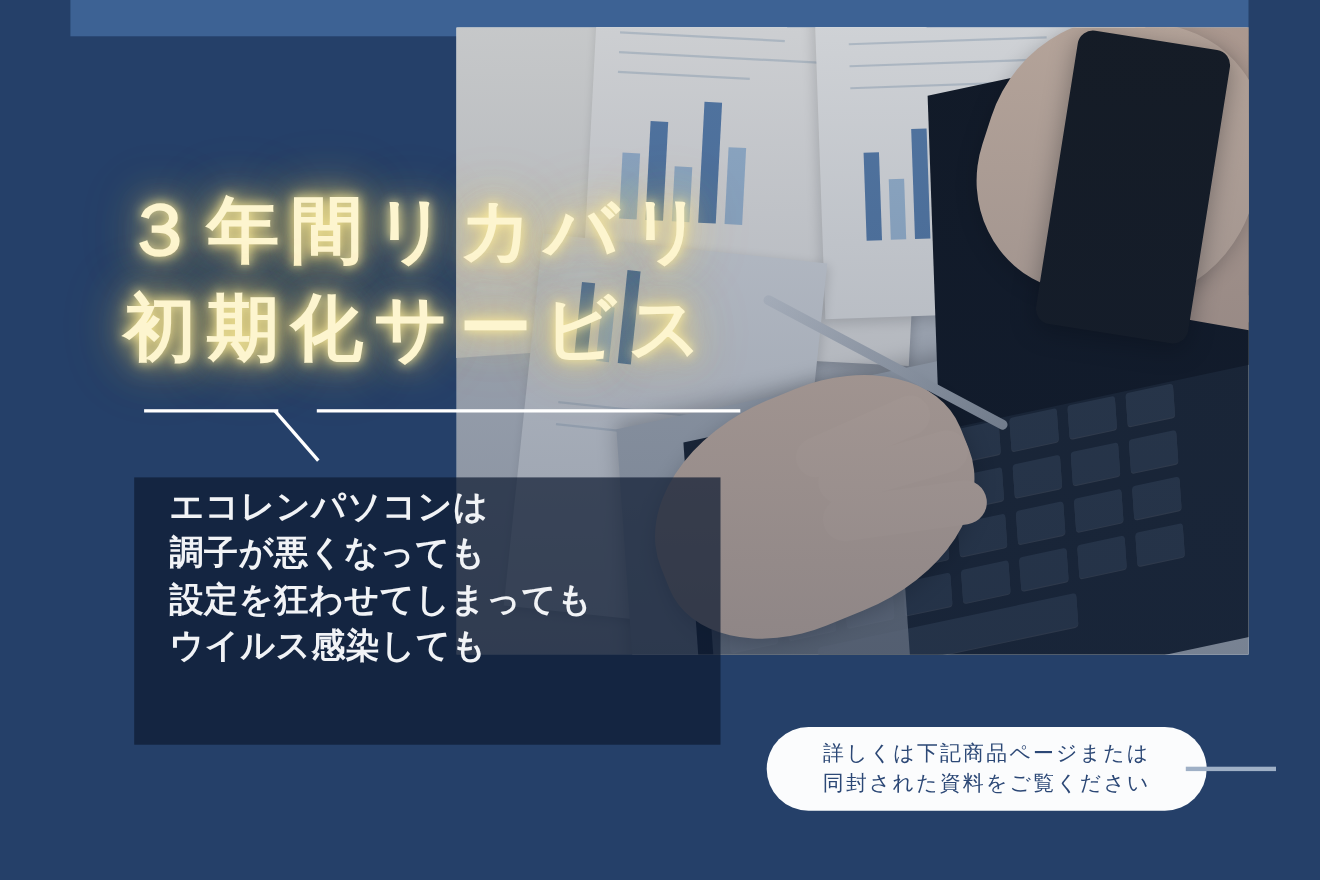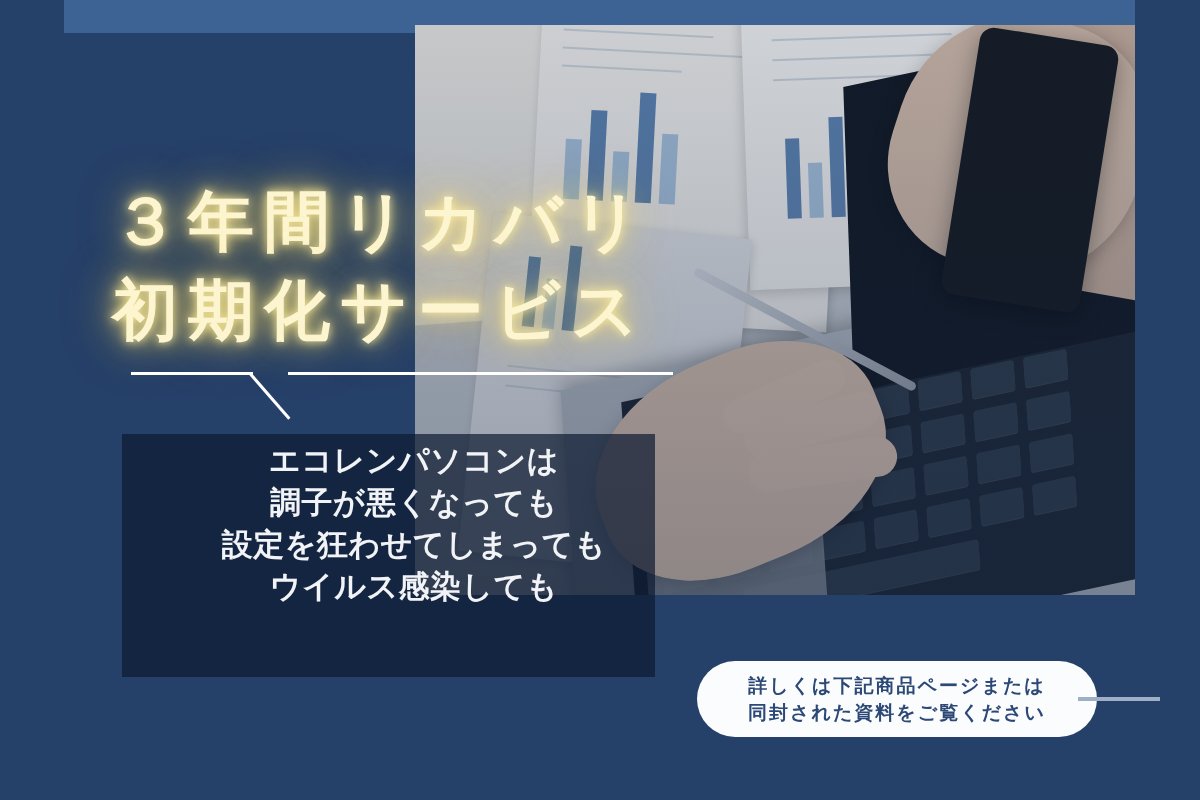--- a/index.html
+++ b/index.html
@@ -127,21 +127,20 @@
     font-size: 66px;
     font-weight: 700;
     line-height: 1.35;
     letter-spacing: 10px;
     text-shadow:
       0 0 10px rgba(255,240,160,.95),
       0 0 22px rgba(255,228,120,.8),
       0 0 40px rgba(255,214,80,.55),
       0 0 60px rgba(255,200,40,.35);
     white-space: nowrap;
-    margin-top: 12px;
   }
   .headline .line2 { display: block; }
 
   
   .rule-left {
     position: absolute; left: 131px; top: 372px; width: 122px; height: 3px;
     background: #ffffff;
   }
   .rule-diag {
     position: absolute; left: 250px; top: 372px; width: 60px; height: 3px;
@@ -167,21 +166,20 @@
     top: 440px;
     width: 520px;
     line-height: 42px;
   }
   .copy-line {
     font-size: 31px;
     font-weight: 700;
     color: #f1f3f6;
     white-space: nowrap;
     letter-spacing: .5px;
-    text-align: center;
   }
   .copy-line.accent {
     color: #e8332f;
     font-size: 32px;
     text-shadow: 0 0 1px #e8332f;
   }
 
   
   .bubble {
     position: absolute;
@@ -192,21 +190,21 @@
     background: #fbfcfd;
     border-radius: 40px;
     display: flex;
     flex-direction: column;
     align-items: center;
     justify-content: center;
   }
   .bubble-line {
     color: #2c4876;
     font-size: 19px;
-    font-weight: 700;
+    font-weight: 400;
     letter-spacing: 2px;
     white-space: nowrap;
     line-height: 27px;
   }
   .bubble-tail {
     position: absolute;
     left: 1078px;
     top: 697px;
     width: 82px;
     height: 4px;

